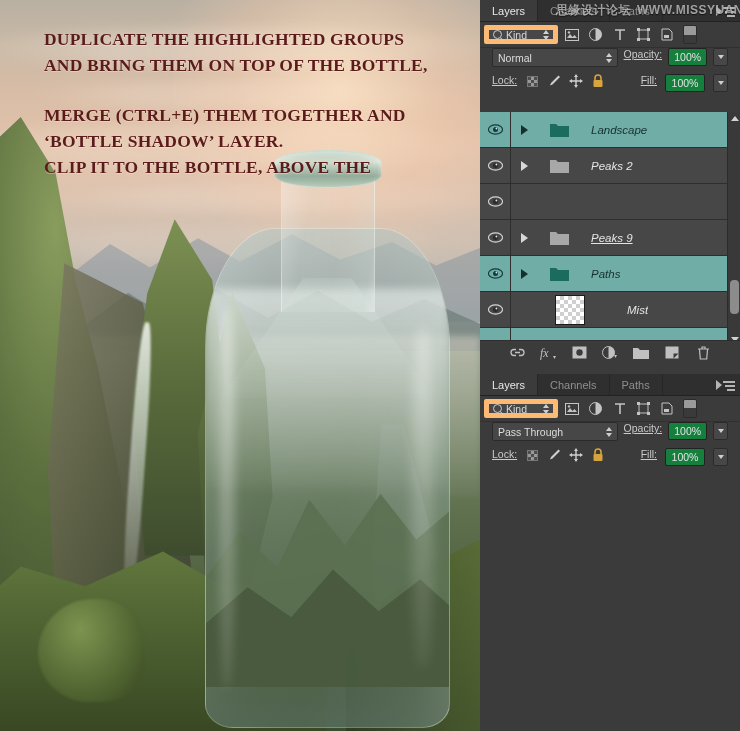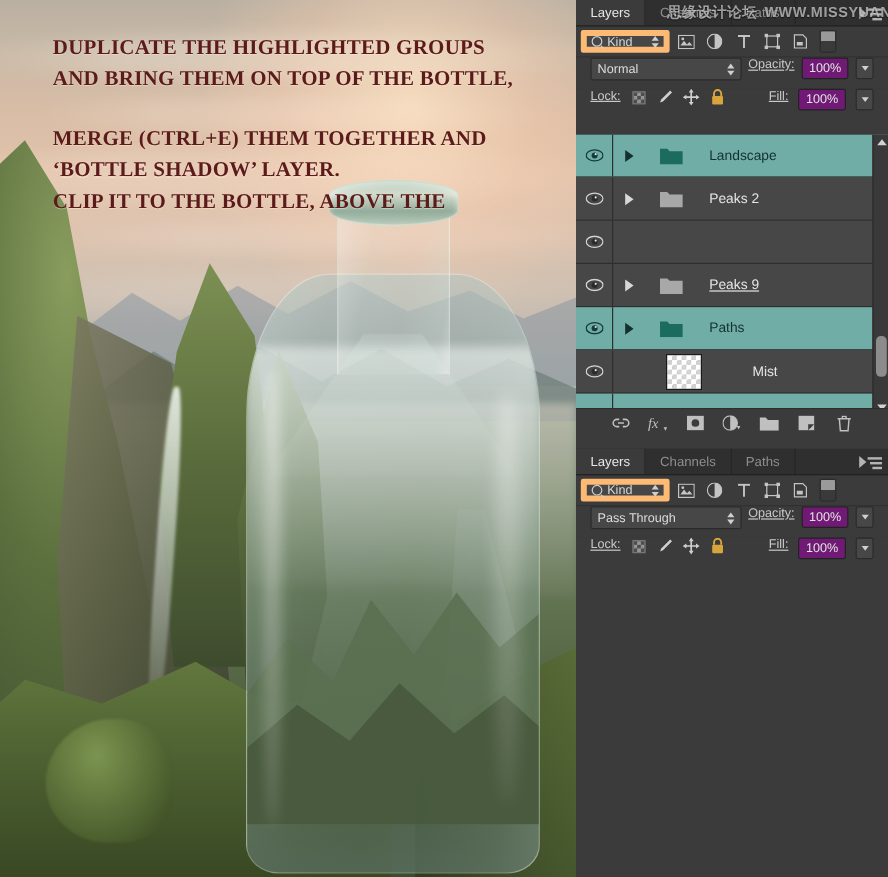--- a/index.html
+++ b/index.html
@@ -311,21 +311,21 @@
   }
   .blend-select {
     width: 128px; height: 19px;
     background: #474747; border: 1px solid #2b2b2b; border-radius: 2px;
     display: flex; align-items: center; padding: 0 5px;
     font-size: 10.5px; color: #dcdcdc;
   }
   .blend-select .sp { margin-left: auto; }
   .lbl { font-size: 10.5px; color: #c9c9c9; white-space: nowrap; text-decoration: underline; }
   .numfield {
-    width: 40px; height: 18px; background: #701a75;
+    width: 40px; height: 18px; background: #15803d;
     border: 1px solid #222; border-radius: 2px;
     display:flex; align-items:center; justify-content:center;
     font-size: 10.5px; color: #e2e2e2;
   }
   .numdrop {
     width: 15px; height: 18px; background: #474747;
     border: 1px solid #2b2b2b; border-radius: 2px;
     display:flex; align-items:center; justify-content:center;
   }
   .numdrop b {
@@ -369,21 +369,21 @@
     display:flex; align-items:center; justify-content:center;
     border-right: 1px solid #2e2e2e;
     flex: none;
   }
   .eye {
     width: 15px; height: 11px; position: relative;
   }
   .eye svg { display:block; }
   .row-body {
     flex: 1; display: flex; align-items: center; gap: 22px;
-    padding-left: 10px; height: 100%; min-width: 0;
+    padding-left: 10px; height: 100%; min-width: 0; font-style: italic;
   }
   .tri {
     width: 0; height: 0; flex: none;
     border-top: 5px solid transparent;
     border-bottom: 5px solid transparent;
     border-left: 7px solid currentColor;
   }
   .folder { width: 19px; height: 15px; flex: none; position: relative; }
   .folder svg { display:block; }
   .clip-arrow { width: 12px; flex:none; color: #d4d4d4; font-size: 12px; line-height: 1; }

